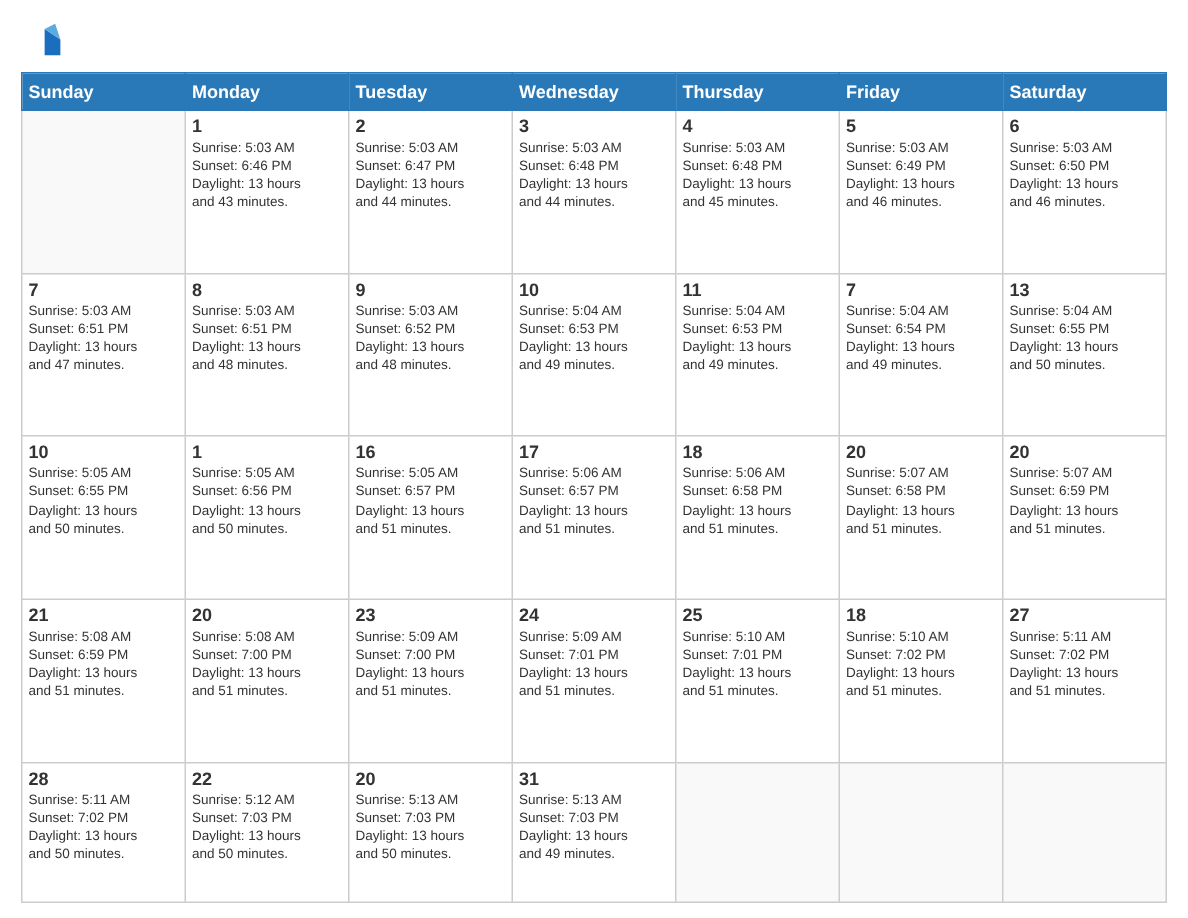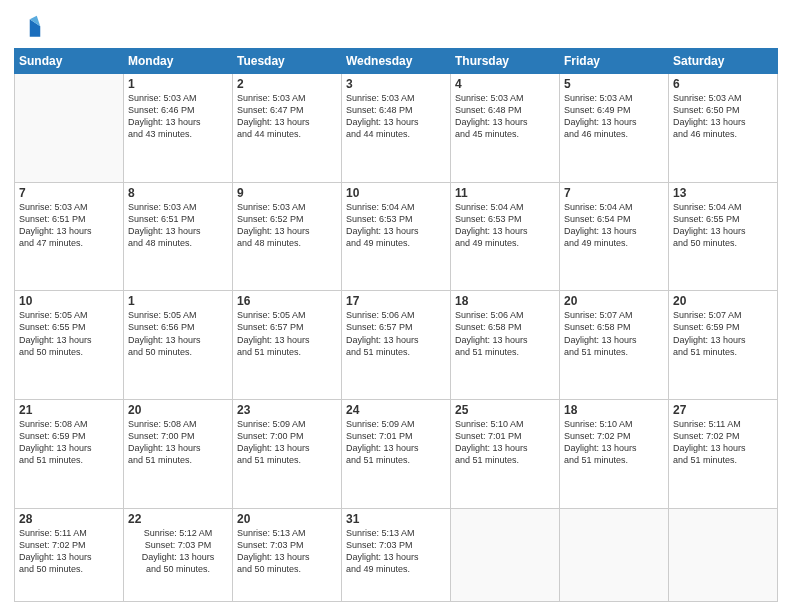--- a/index.html
+++ b/index.html
@@ -335,21 +335,21 @@
         <tr>
           <td>
             <span class="day-num">28</span>
             <div class="day-info" style="white-space: pre-line;">Sunrise: 5:11 AM
 Sunset: 7:02 PM
 Daylight: 13 hours
 and 50 minutes.</div>
           </td>
           <td>
             <span class="day-num">22</span>
-            <div class="day-info" style="white-space: pre-line; text-align: center;">Sunrise: 5:12 AM
+            <div class="day-info" style="white-space: pre-line;">Sunrise: 5:12 AM
 Sunset: 7:03 PM
 Daylight: 13 hours
 and 50 minutes.</div>
           </td>
           <td>
             <span class="day-num">20</span>
             <div class="day-info" style="white-space: pre-line;">Sunrise: 5:13 AM
 Sunset: 7:03 PM
 Daylight: 13 hours
 and 50 minutes.</div>

